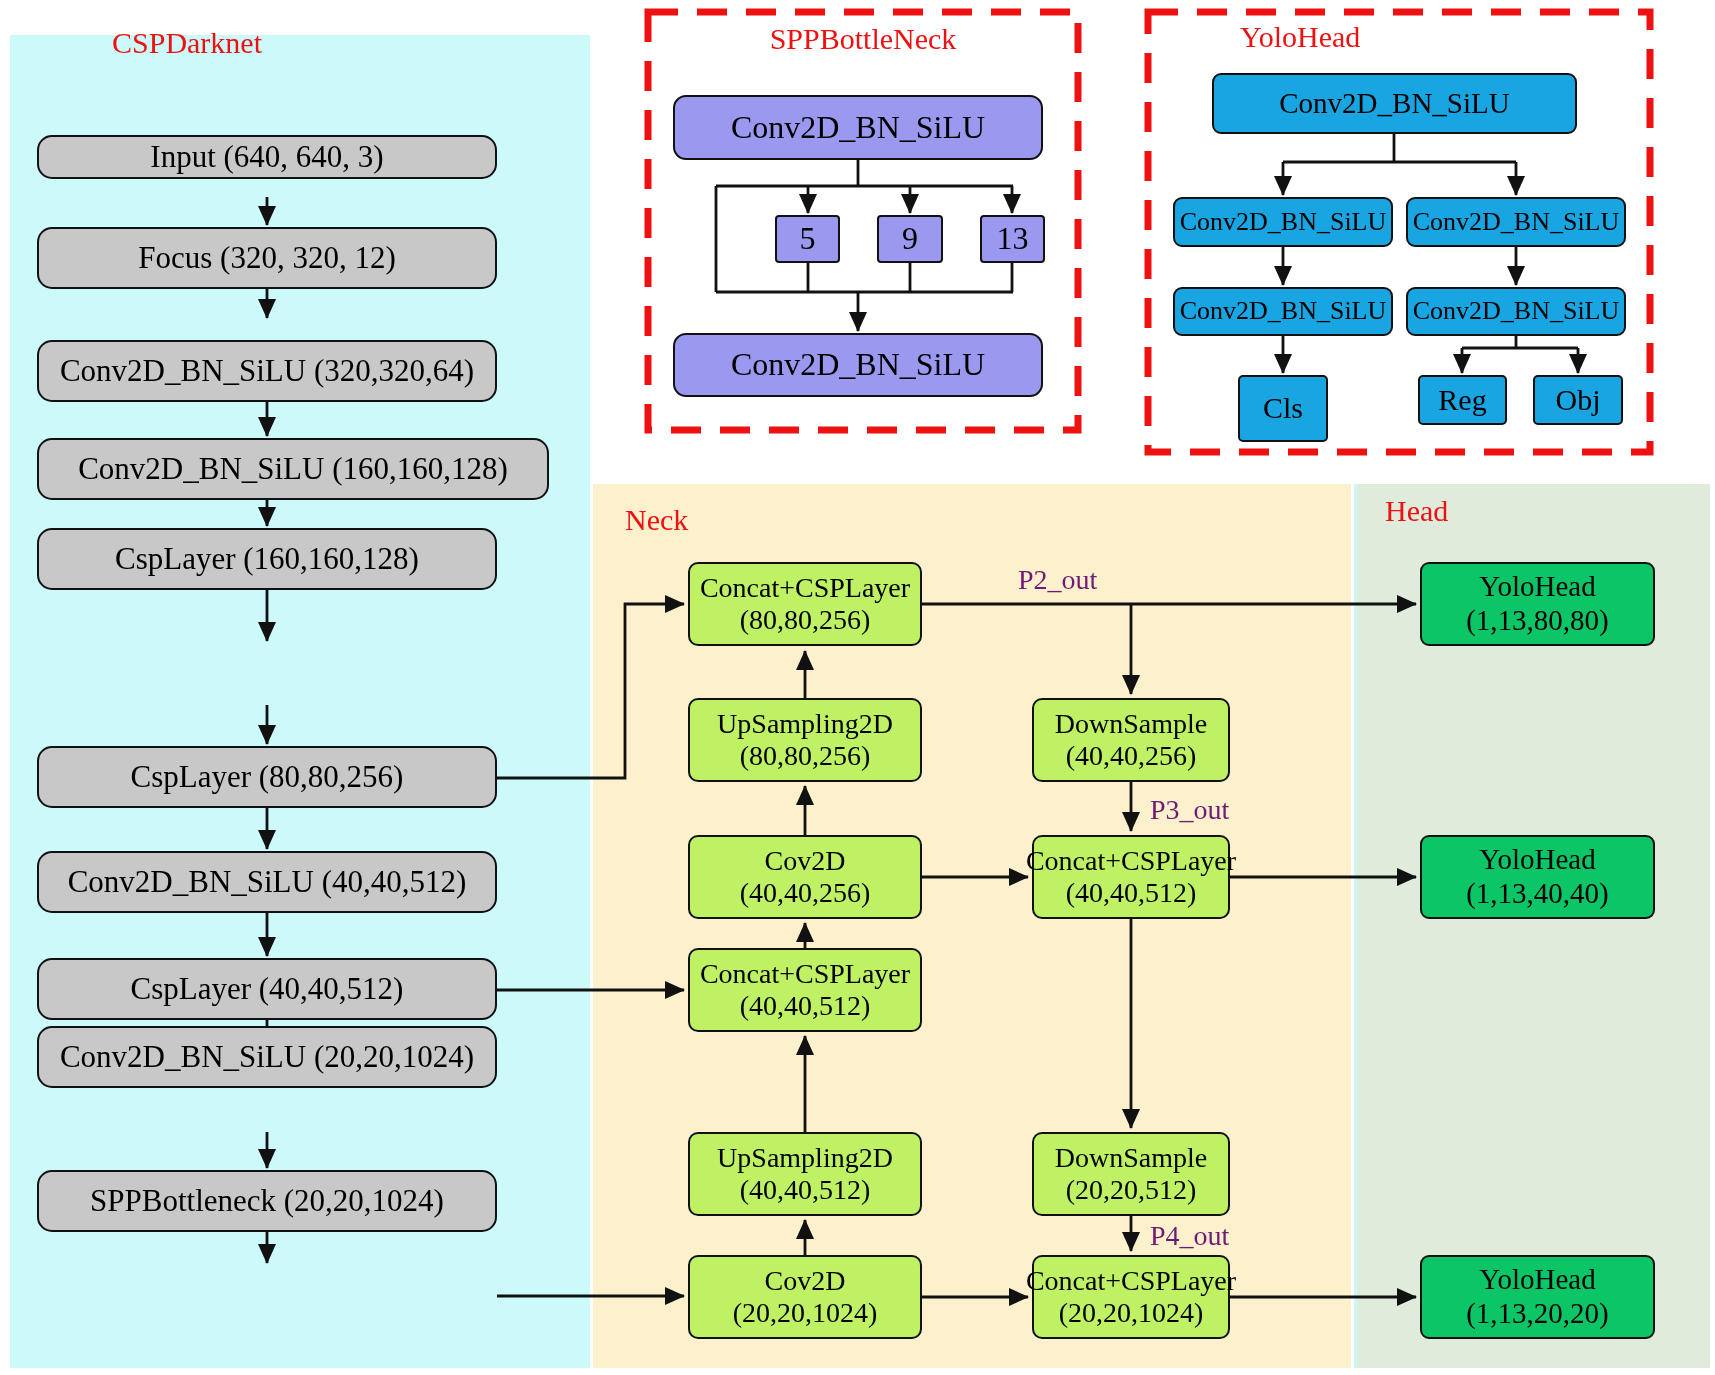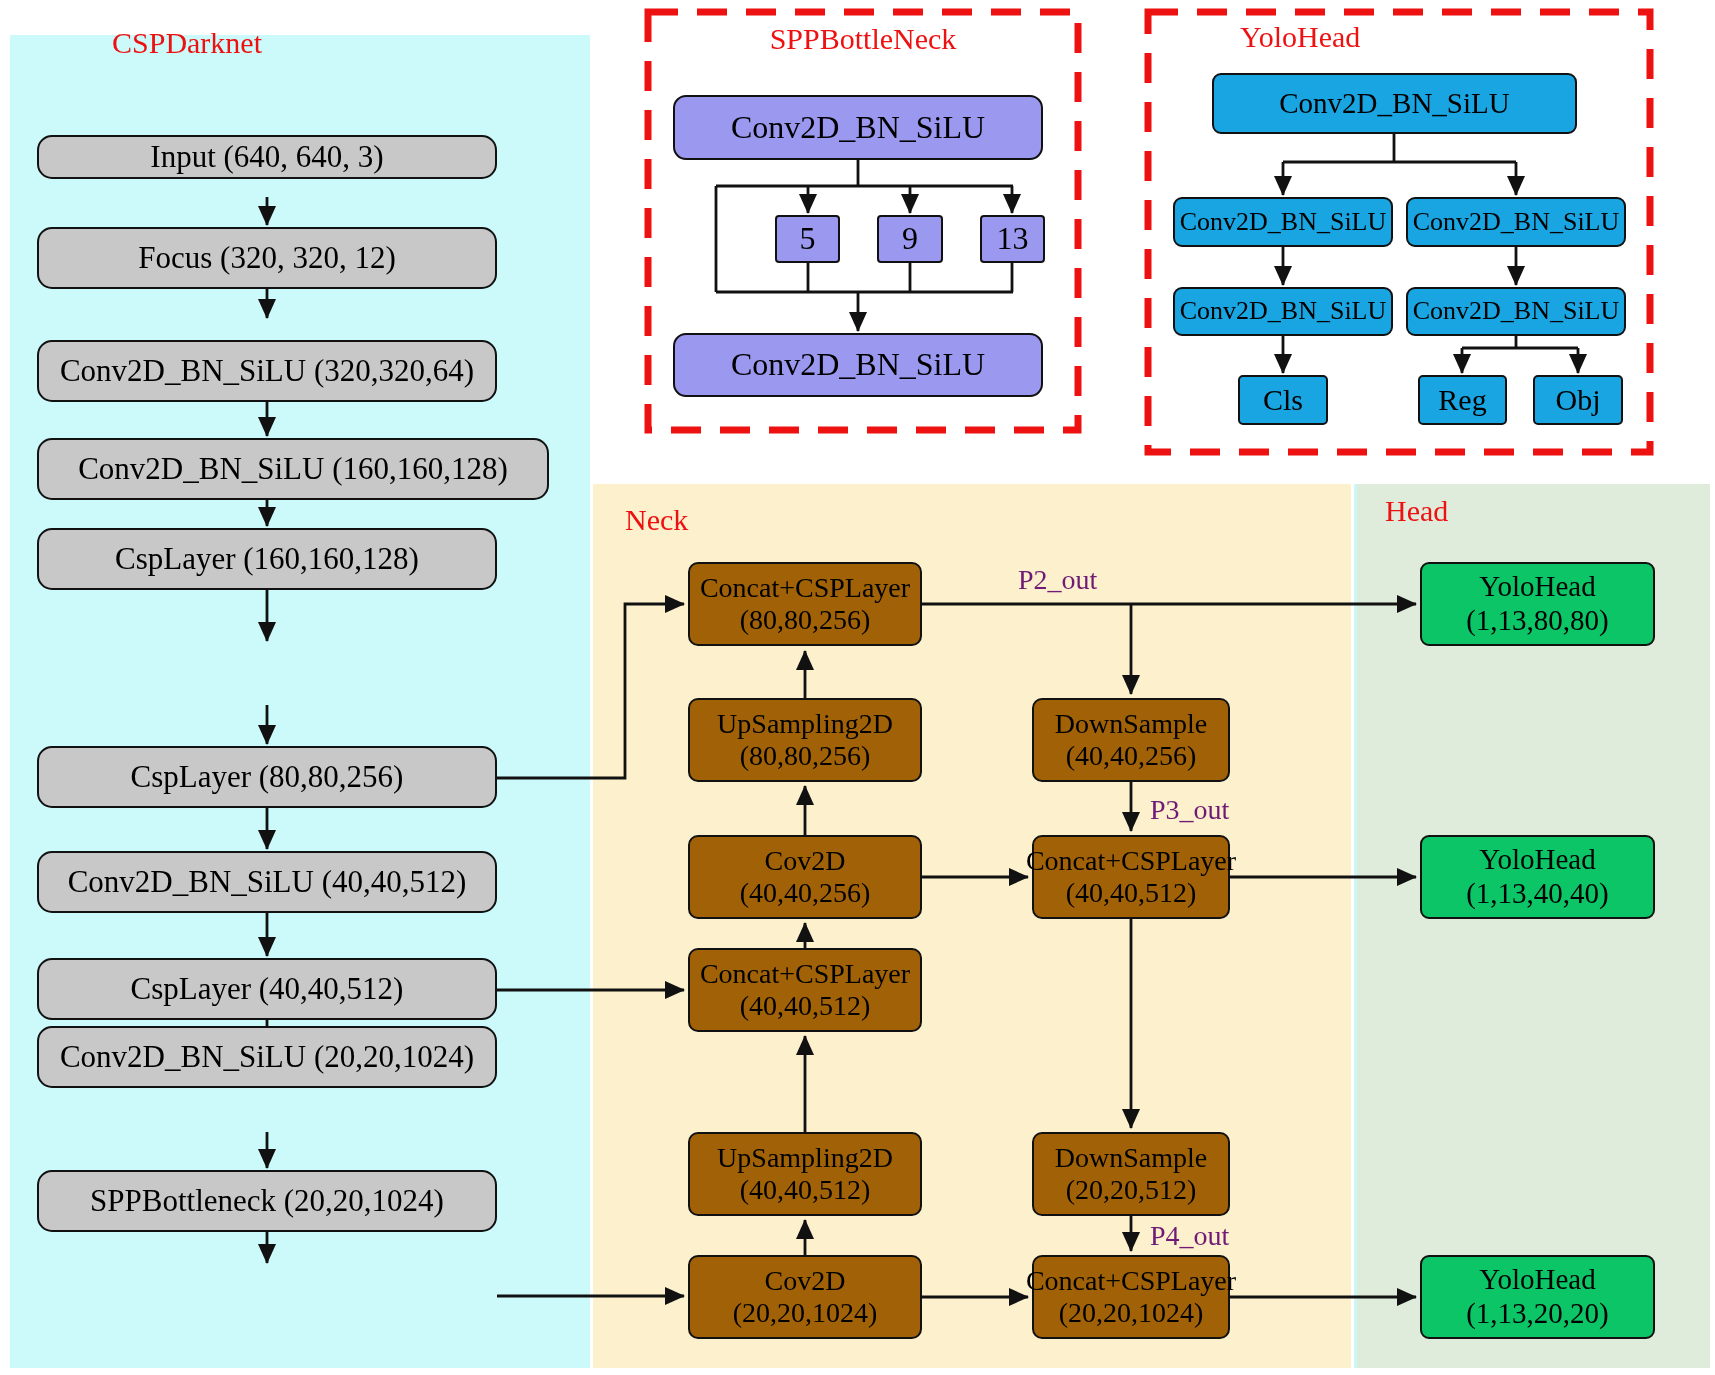--- a/index.html
+++ b/index.html
@@ -17,21 +17,21 @@
     border:2.6px solid #111; color:#000; text-align:center;
     display:flex; flex-direction:column; align-items:center; justify-content:center;
     line-height:1.16; font-family:"Liberation Serif", serif;
   }
   .gray   { background:#c8c8c8; border-radius:15px; font-size:31px; }
   .purple { background:#9b98f0; border-radius:13px; font-size:32px; }
   .purple-sm { background:#9b98f0; border-radius:4px; font-size:32px; }
   .blue   { background:#18a5e2; border-radius:9px; font-size:26px; }
   .blue-top { font-size:29px; }
   .blue-sm  { background:#18a5e2; border-radius:5px; font-size:30px; }
-  .orange { background:#a16207; border-radius:10px; font-size:28px; }
+  .orange { background:#bef264; border-radius:10px; font-size:28px; }
   .green  { background:#0bc566; border-radius:9px; font-size:29px; }
   .title  { position:absolute; z-index:11; color:#ee1111; font-size:30px; font-family:"Liberation Serif", serif; }
   .plabel { position:absolute; z-index:11; color:#701a75; font-size:28px; font-family:"Liberation Serif", serif; }
   .ctr { text-align:center; }
 </style>
 </head>
 <body>
 
 <div id="canvas">
 
@@ -173,21 +173,21 @@
     </div>
   <div class="node blue" style="left:1406px; top:197px; width:220px; height:50px;">
       <span>Conv2D_BN_SiLU</span>
     </div>
   <div class="node blue" style="left:1173px; top:287px; width:220px; height:49px;">
       <span>Conv2D_BN_SiLU</span>
     </div>
   <div class="node blue" style="left:1406px; top:287px; width:220px; height:49px;">
       <span>Conv2D_BN_SiLU</span>
     </div>
-  <div class="node blue-sm node" style="left:1238px; top:375px; width:90px; height:50px;">
+  <div class="node blue-sm node" style="left:1238px; top:375px; width:90px; height:67px;">
       <span>Cls</span>
     </div>
   <div class="node blue-sm node" style="left:1418px; top:375px; width:89px; height:50px;">
       <span>Reg</span>
     </div>
   <div class="node blue-sm node" style="left:1533px; top:375px; width:90px; height:50px;">
       <span>Obj</span>
     </div>
 
   <div class="node orange" style="left:688px; top:562px; width:234px; height:84px;">

